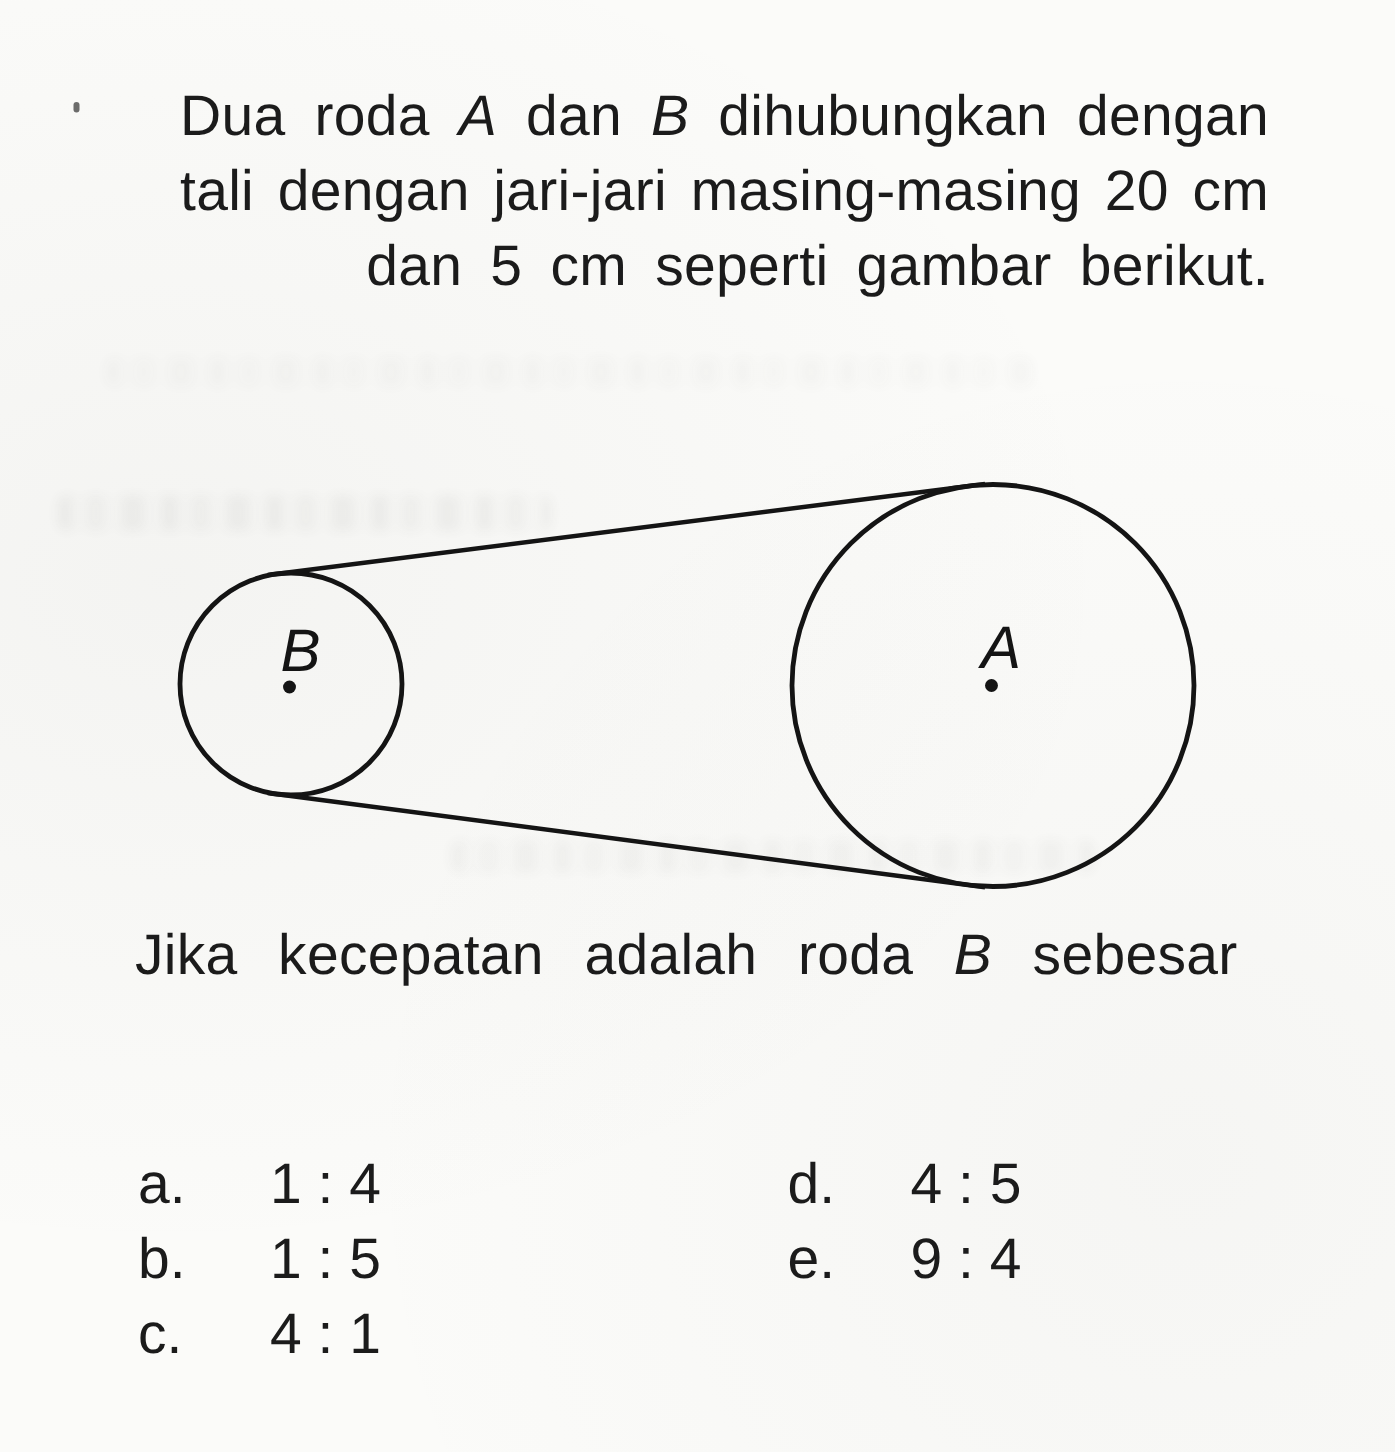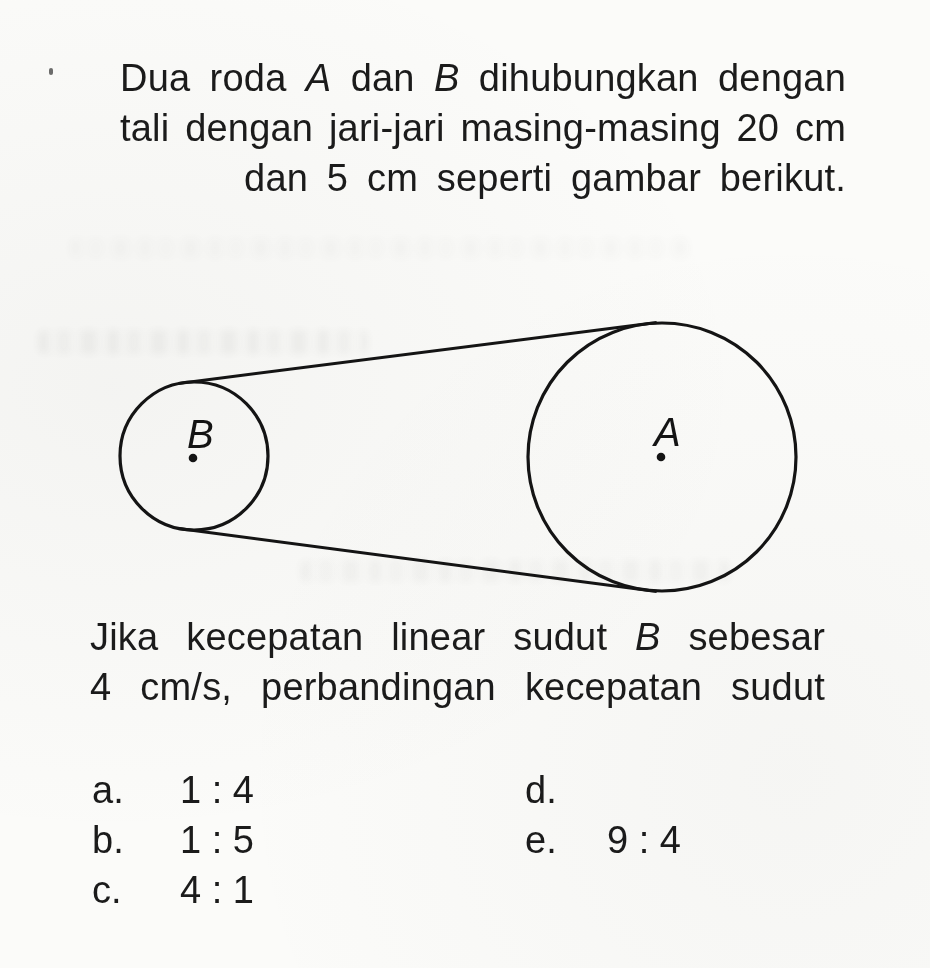--- a/index.html
+++ b/index.html
@@ -93,42 +93,42 @@
     <line x1="178.5" y1="383.4" x2="656.7" y2="322.6" stroke="#141414" stroke-width="3"></line>
     <line x1="178.5" y1="528.6" x2="656.7" y2="591.5" stroke="#141414" stroke-width="3"></line>
     <circle cx="193" cy="458" r="4.3" fill="#141414"></circle>
     <circle cx="661" cy="457" r="4.3" fill="#141414"></circle>
   </svg>
 
   <div id="label-b" class="wheel-label">B</div>
   <div id="label-a" class="wheel-label">A</div>
 
   <div id="para2" class="para">
-    <span class="line jline"><span>Jika kecepatan linear sudut </span><span class="var">B</span><span> sebesar</span></span>
-    <span class="line jline">4 cm/s, perbandingan kecepatan sudut</span>
+    <span class="line jline"><span>Jika kecepatan adalah roda </span><span class="var">B</span><span> sebesar</span></span>
   </div>
 
   <div id="options-left" class="options-col">
     <div class="opt-row">
       <span class="opt-letter">a.</span>
       <span class="opt-value">1 : 4</span>
     </div>
     <div class="opt-row">
       <span class="opt-letter">b.</span>
       <span class="opt-value">1 : 5</span>
     </div>
     <div class="opt-row">
       <span class="opt-letter">c.</span>
       <span class="opt-value">4 : 1</span>
     </div>
   </div>
 
   <div id="options-right" class="options-col">
     <div class="opt-row">
       <span class="opt-letter">d.</span>
+      <span class="opt-value">4 : 5</span>
     </div>
     <div class="opt-row">
       <span class="opt-letter">e.</span>
       <span class="opt-value">9 : 4</span>
     </div>
   </div>
 
 </div>
 
 </body></html>

